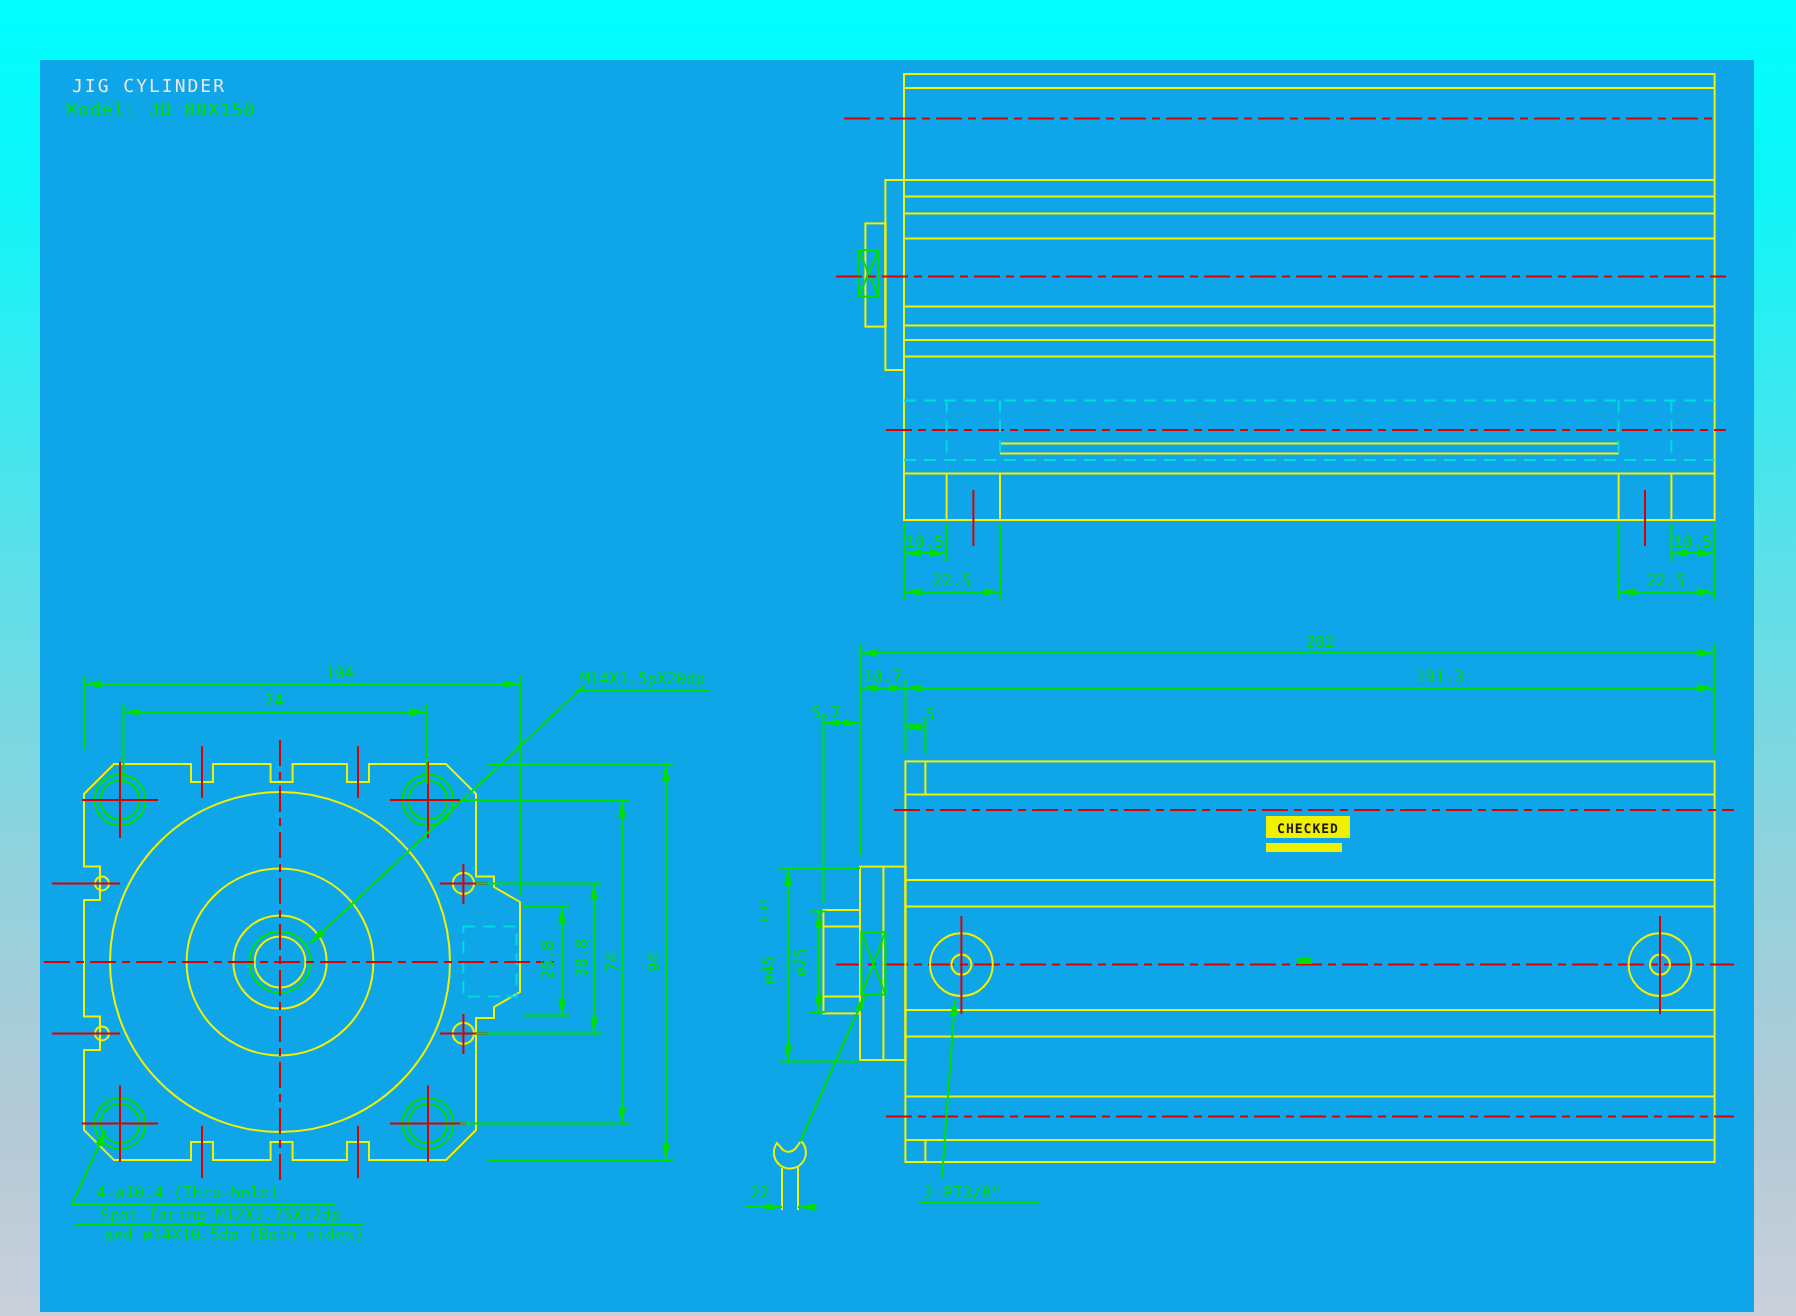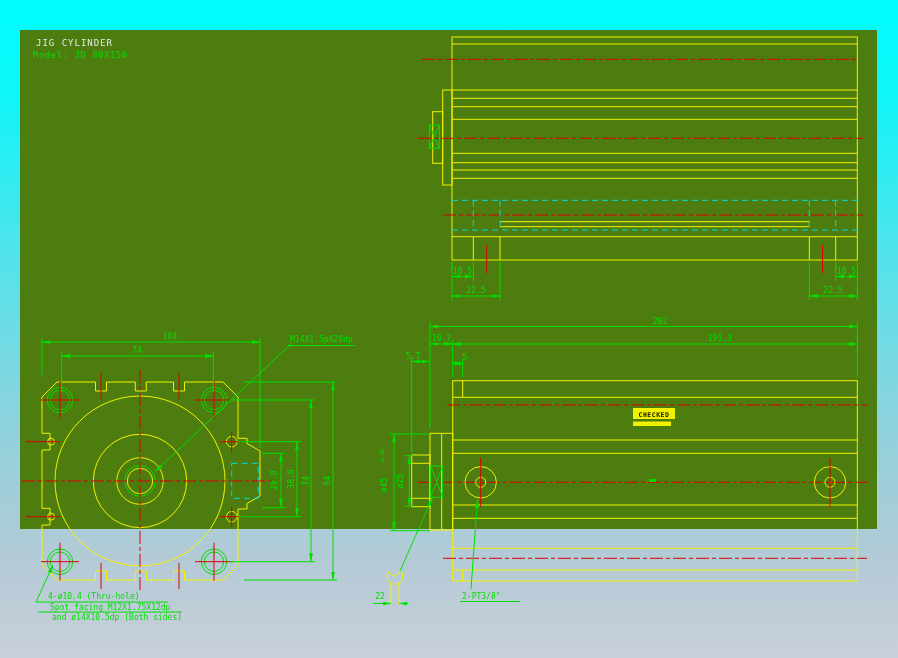--- a/index.html
+++ b/index.html
@@ -1,20 +1,20 @@
 <!DOCTYPE html>
 <html><head>
 <meta charset="utf-8">
 <style>
   html,body{margin:0;padding:0;width:898px;height:658px;overflow:hidden;}
   body{
     background:linear-gradient(180deg,#00feff 0%,#0ef5f8 14%,#55e2ea 40%,#8fd2dd 65%,#b3cad6 85%,#c9d0da 100%);
     font-family:"DejaVu Sans Mono", monospace;
   }
-  .canvas{position:absolute;left:20px;top:30px;width:857px;height:499px;background:#4d7c0f;text-decoration:underline;}
+  .canvas{position:absolute;left:20px;top:30px;width:857px;height:626px;background:#0ea5e9;text-decoration:underline;}
   svg{display:block;}
   svg text{font-family:"DejaVu Sans Mono", monospace;font-size:8px;fill:#00e000;}
   text.dim{fill:#00e000;}
   text.title1{fill:#e8e8e8;font-size:9px;letter-spacing:1px;}
   text.title2{fill:#00e000;font-size:9px;letter-spacing:0.5px;}
   text.stampt{fill:#1a1a00;font-size:6.5px;font-weight:bold;letter-spacing:0.5px;}
   .yl{stroke:#f2f200;fill:none;stroke-width:1;}
   .gn{stroke:#00e000;fill:none;stroke-width:1;}
   .rd{stroke:#dd0000;fill:none;stroke-width:1;}
   .rdc{stroke:#dd0000;fill:none;stroke-width:1;stroke-dasharray:13 3 4 3;}

